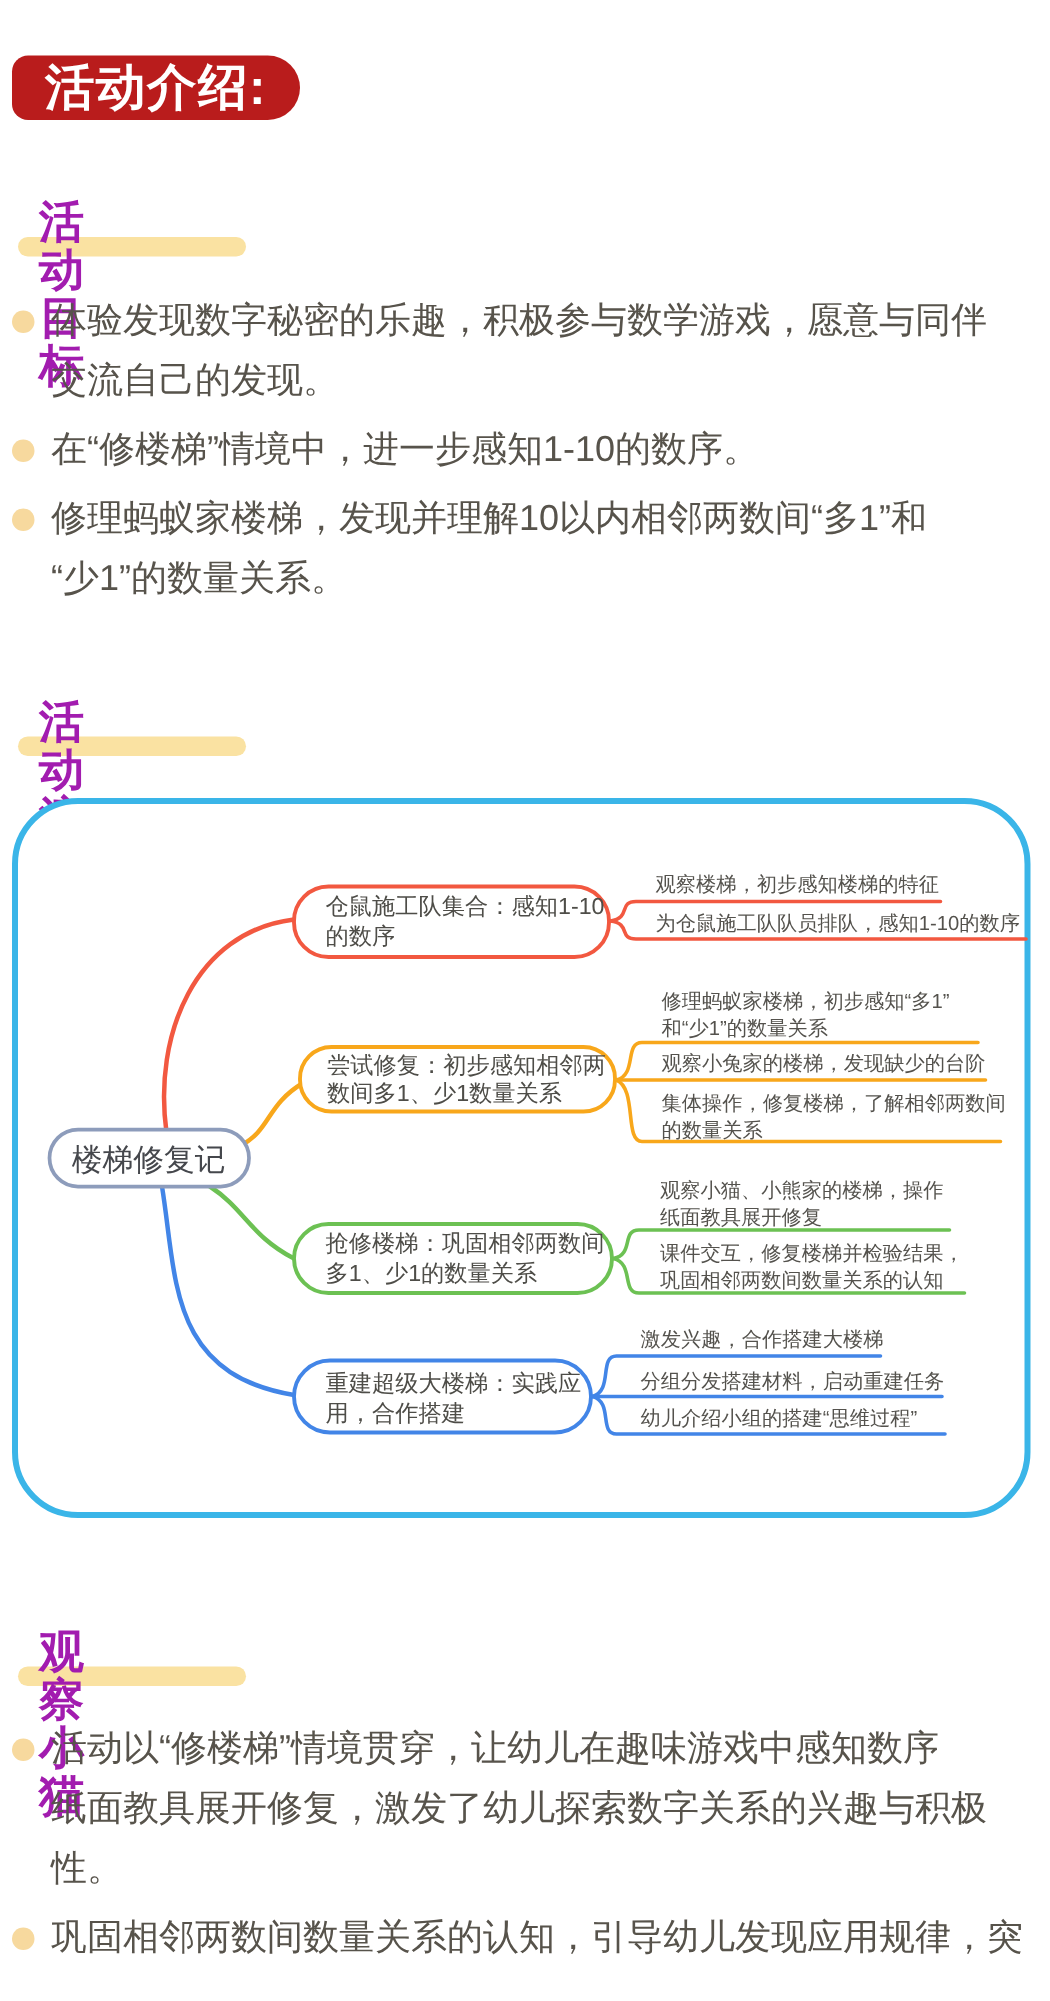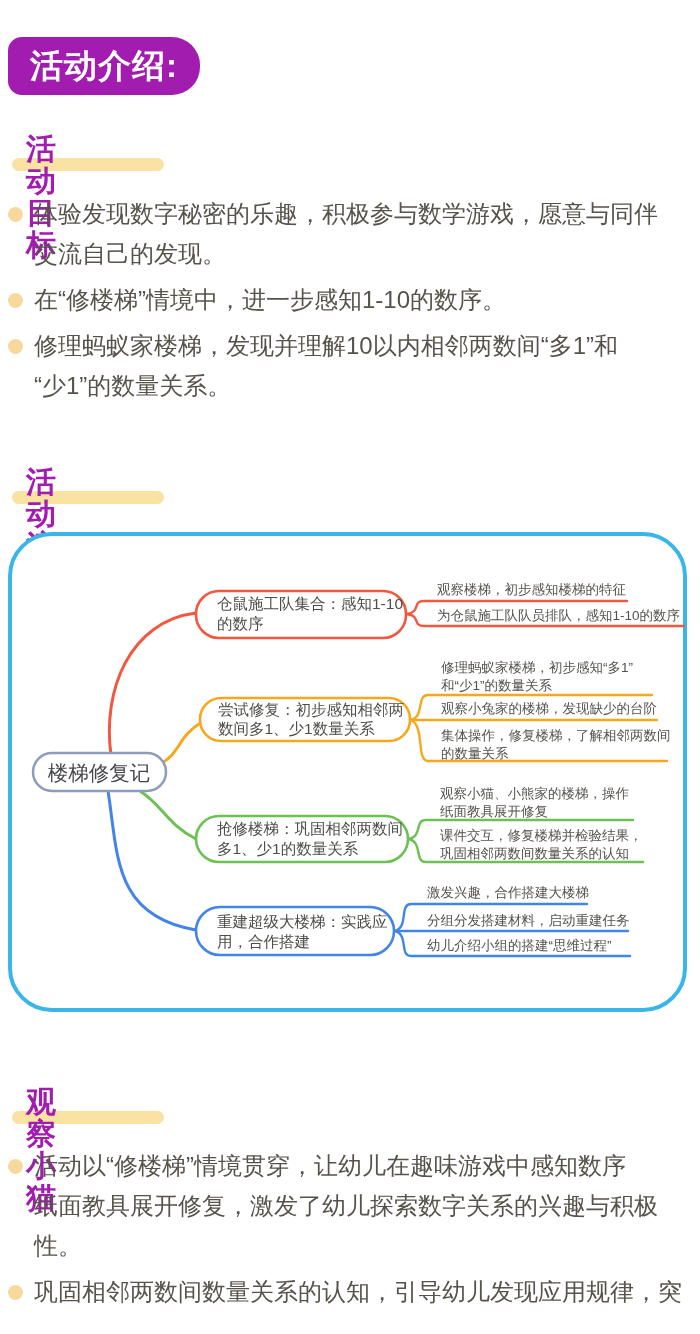--- a/index.html
+++ b/index.html
@@ -1,20 +1,20 @@
 <!DOCTYPE html>
 <html><head>
 <meta charset="utf-8">
 <style>
   html,body{margin:0;padding:0;background:#ffffff;}
   body{width:700px;height:1334px;position:relative;overflow:hidden;
        font-family:"Liberation Sans","DejaVu Sans",sans-serif;}
   
-  .badge{position:absolute;left:8px;top:37px;width:192px;height:58px;
-         background:#a21caf;border-radius:14px 28px 28px 14px;
+  .badge{position:absolute;left:8px;top:37px;width:192px;height:43px;
+         background:#b91c1c;border-radius:14px 28px 28px 14px;
          display:flex;align-items:center;justify-content:center;
          color:#ffffff;font-size:33px;font-weight:bold;letter-spacing:1px;}
   
   .section-heading{position:absolute;left:12px;height:46px;}
   .heading-bar{position:absolute;left:0;width:152px;height:13px;background:#fae2a2;
                border-radius:7px;}
   .heading-text{position:absolute;left:14px;top:0;font-size:30px;font-weight:bold;
                 color:#a21caf;line-height:32px;letter-spacing:1px;}
   #heading-goals{top:133px;} #heading-goals .heading-bar{top:25px;}
   #heading-flow{top:466px;} #heading-flow .heading-bar{top:25px;}

